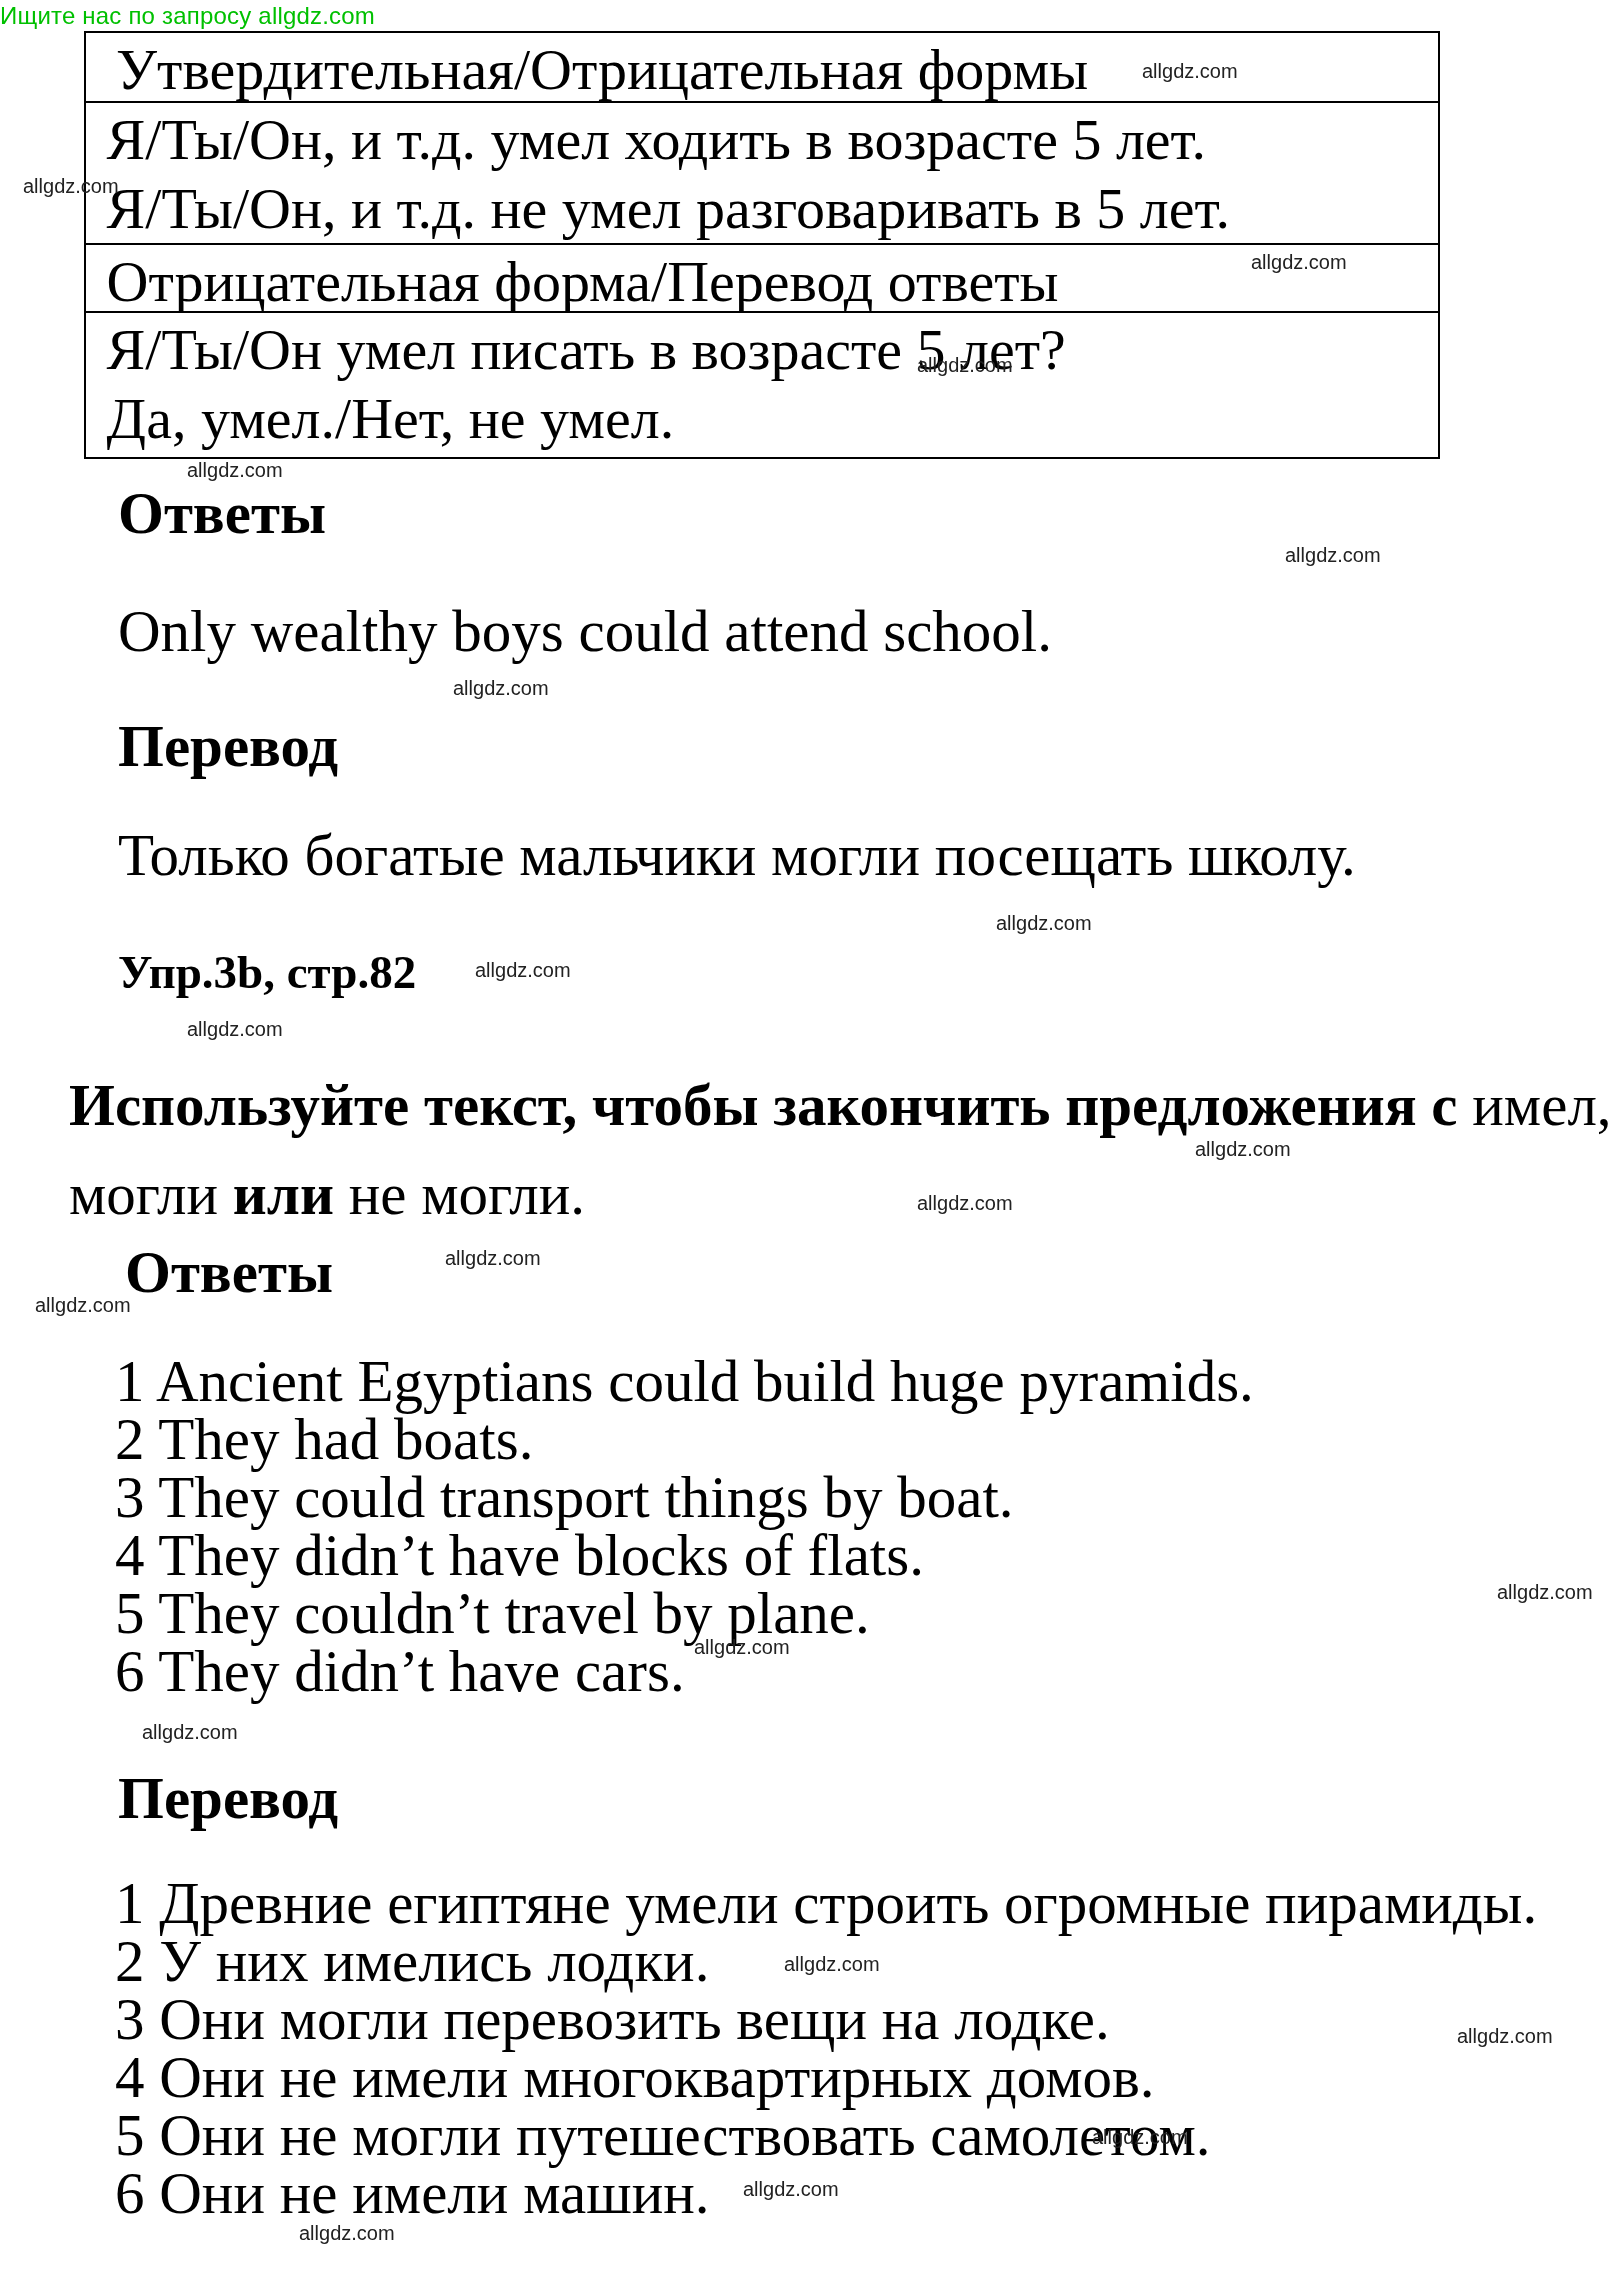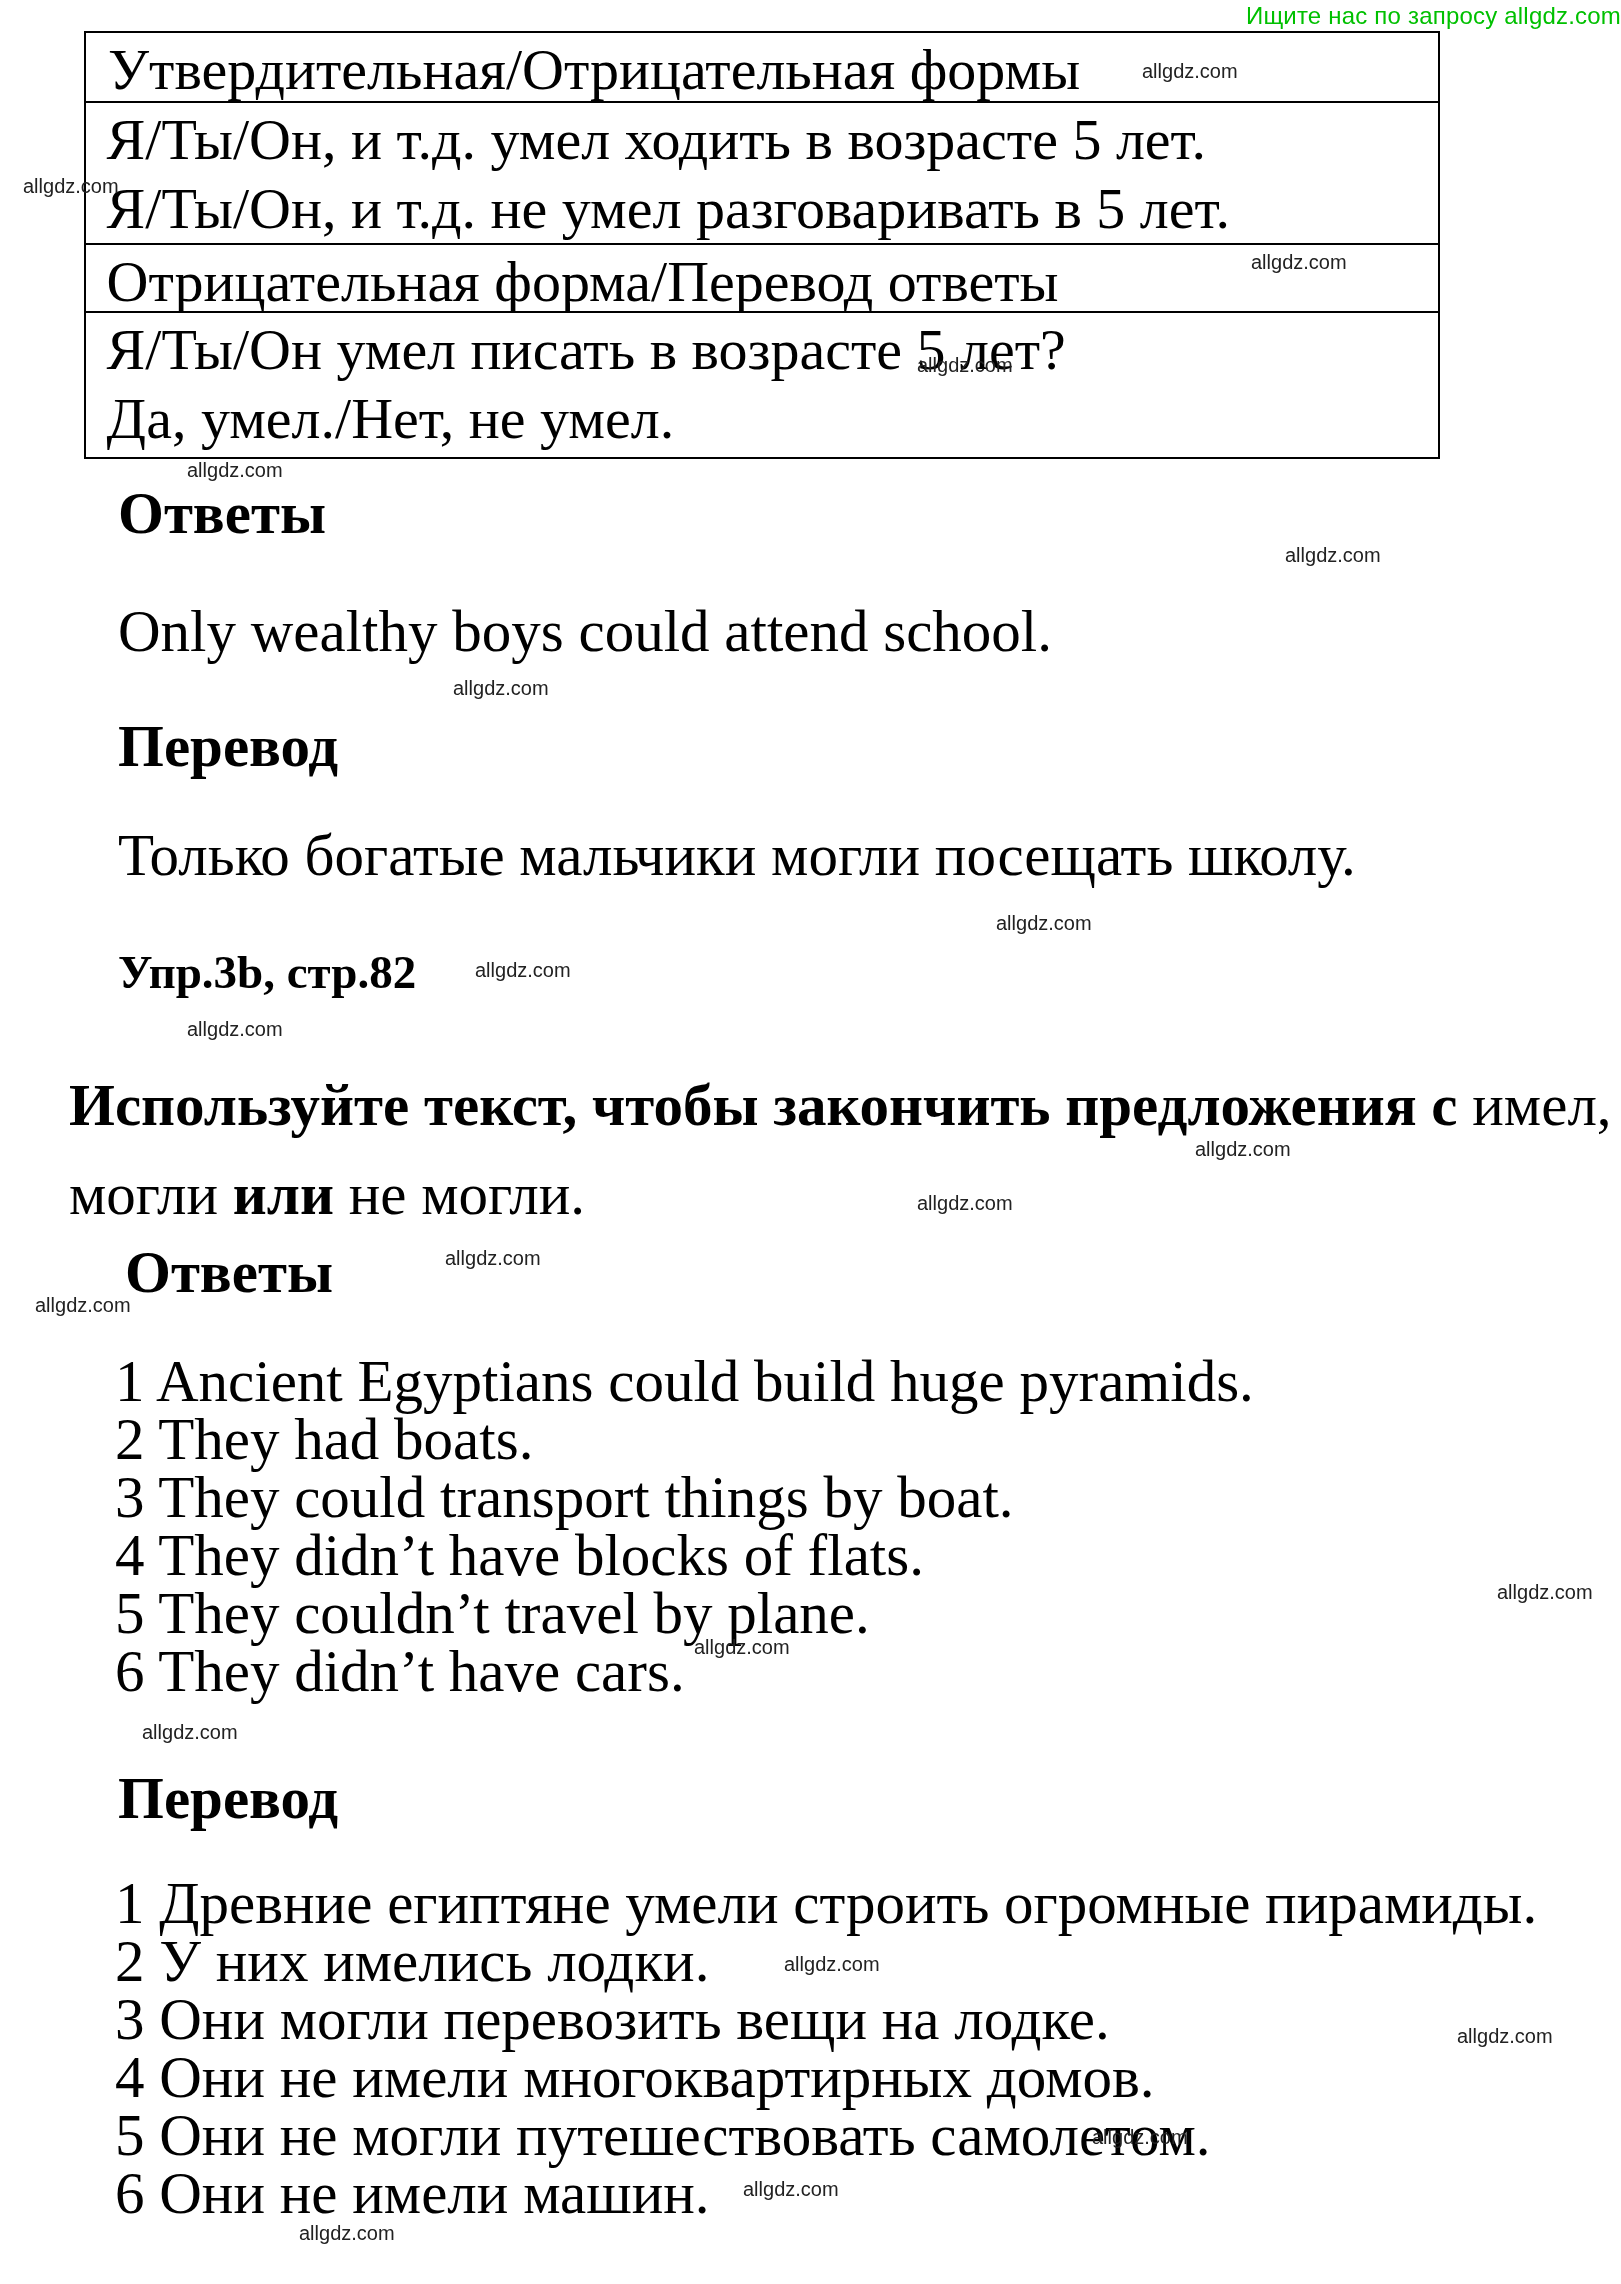--- a/index.html
+++ b/index.html
@@ -15,21 +15,21 @@
     color: #000000;
     overflow: hidden;
   }
 
   
   .top-banner {
     position: absolute;
     top: 0px;
     left: 0;
     width: 100%;
-    text-align: right;
+    text-align: left;
     font-family: "Liberation Sans", "DejaVu Sans", sans-serif;
     font-size: 22px;
     color: #00c000;
     letter-spacing: 0.2px;
     white-space: nowrap;
   }
 
   
   .grammar-table {
     position: absolute;
@@ -95,21 +95,21 @@
     color: #222222;
     white-space: nowrap;
   }
 </style>
 </head>
 <body>
 
 <div class="top-banner" style="top: 1.7px; font-size: 24px;">Ищите нас по запросу allgdz.com</div>
 
 <div class="grammar-table" style="width: 1356px;">
-  <div class="cell cell-h1" style="height: 70px; font-size: 58px; padding-left: 22px;">
+  <div class="cell cell-h1" style="height: 70px; font-size: 58px; padding-left: 30px;">
     <div class="line">Утвердительная/Отрицательная формы</div>
   </div>
   <div class="cell cell-body1" style="height: 142px; font-size: 58px; padding-left: 20.6px;">
     <div class="line">Я/Ты/Он, и т.д. умел ходить в возрасте 5 лет.</div>
     <div class="line">Я/Ты/Он, и т.д. не умел разговаривать в 5 лет.</div>
   </div>
   <div class="cell cell-h2" style="height: 68px; font-size: 58px; padding-left: 20.6px;">
     <div class="line">Отрицательная форма/Перевод ответы</div>
   </div>
   <div class="cell cell-body2" style="height: 144px; font-size: 58px; padding-left: 20.6px; border-radius: 30px;">

